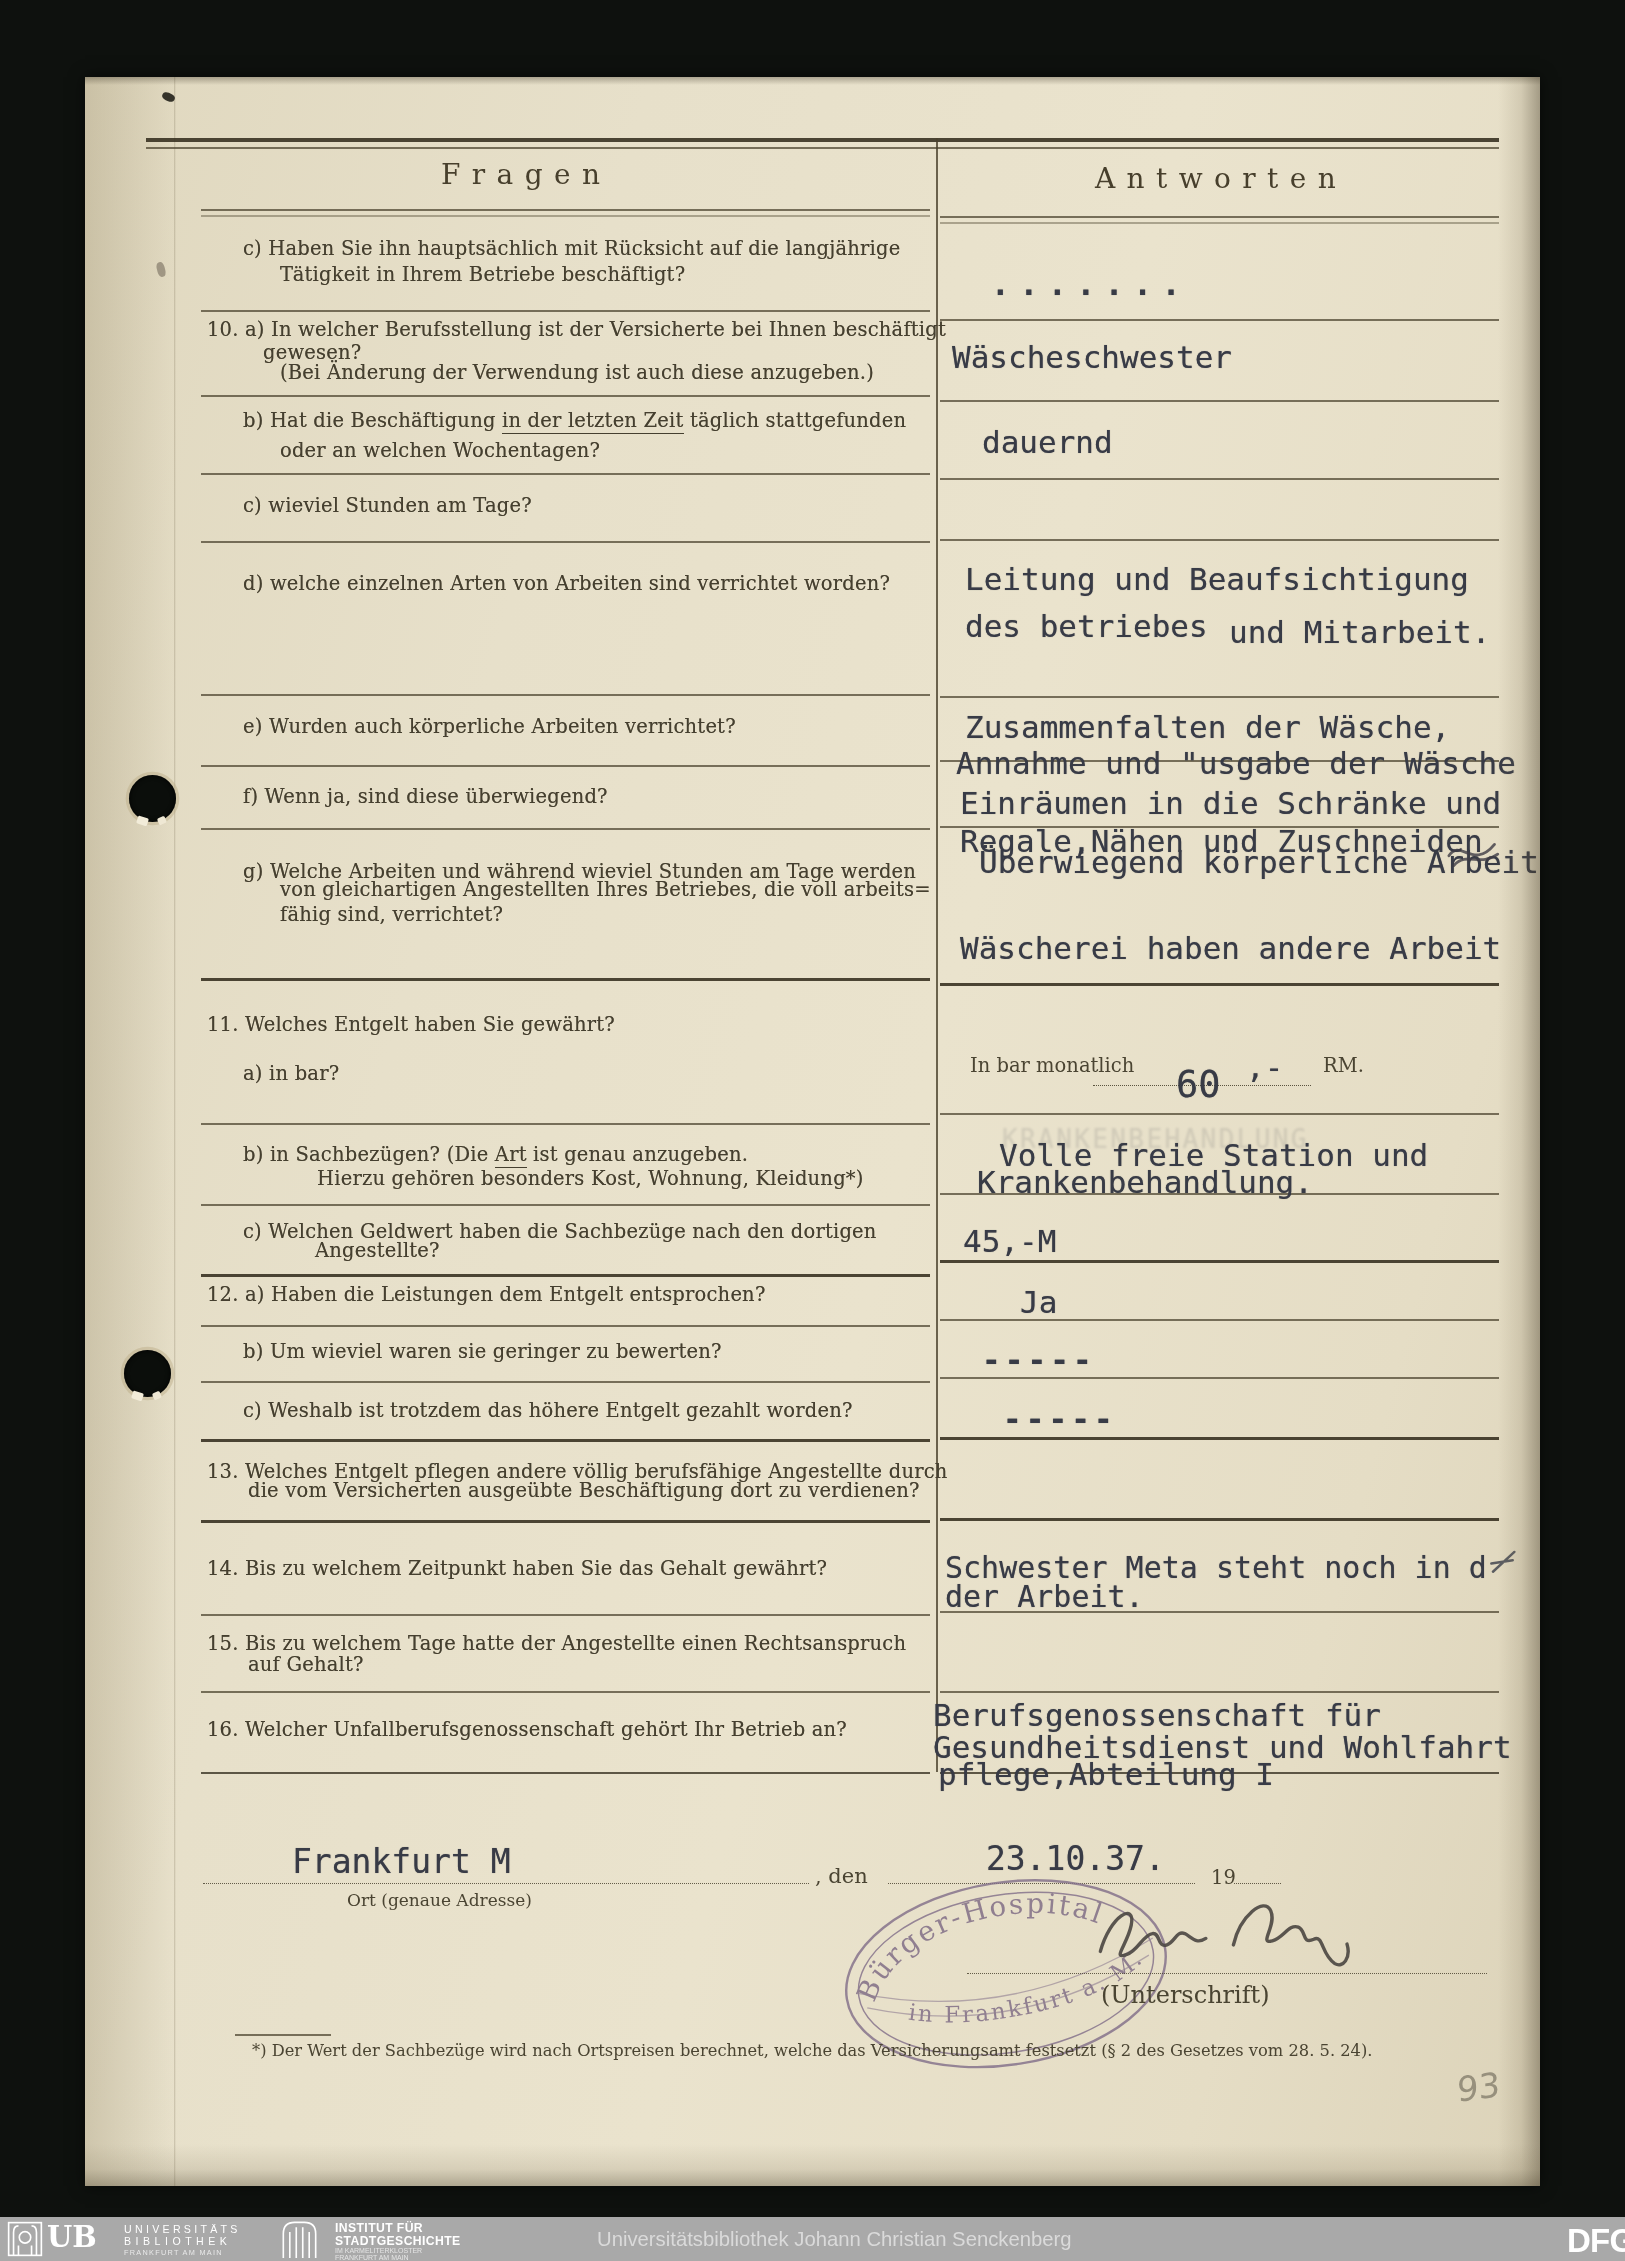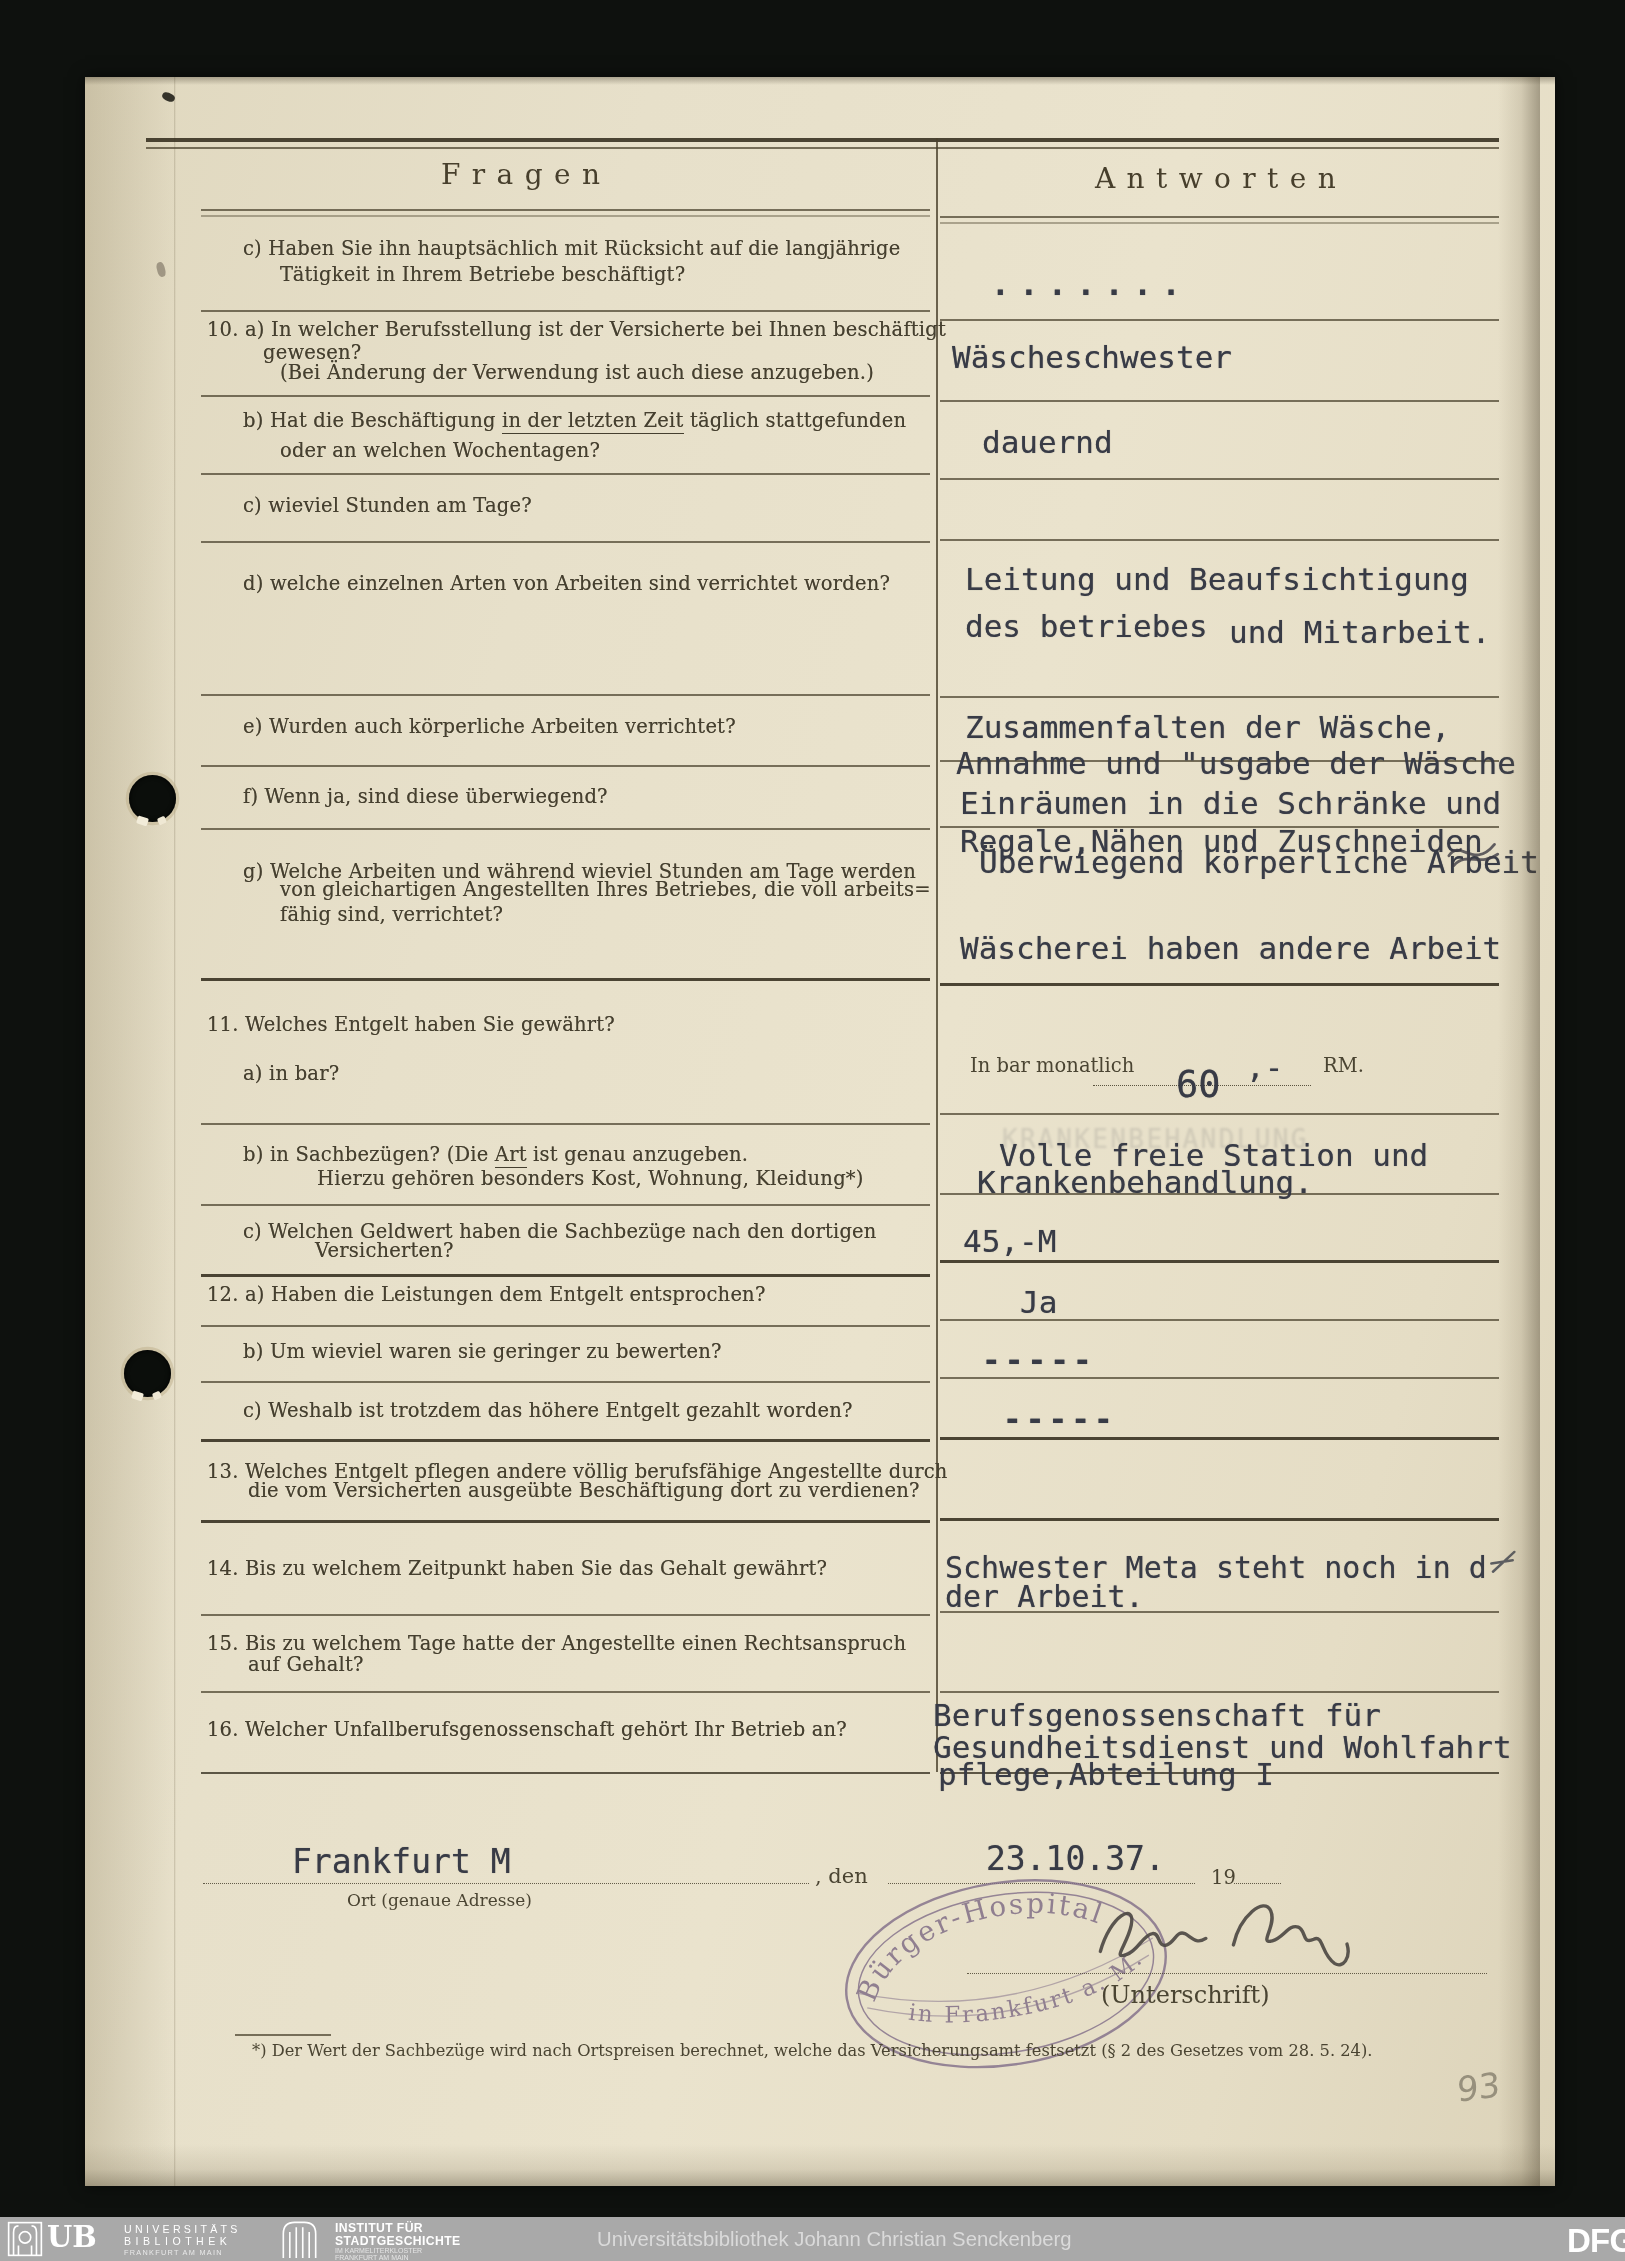--- a/index.html
+++ b/index.html
@@ -1,21 +1,20 @@
 <!DOCTYPE html>
 <html style="font-size:13px"><head>
 <meta charset="utf-8">
 <style>
   html,body{margin:0;padding:0;width:1626px;height:2261px;background:#0e110e;overflow:hidden;}
   .abs{position:absolute;}
   .paper{
     position:absolute;left:85px;top:77px;width:1455px;height:2109px;
     background:linear-gradient(105deg,#e0d8bf 0%,#e7e0ca 28%,#eae3cd 55%,#e5ddc5 82%,#dcd3b9 100%);
     box-shadow:0 0 14.6px rgba(0,0,0,.6);
-    padding-left:15px;
   }
   .print{position:absolute;font-family:"DejaVu Serif","Liberation Serif",serif;font-size:19.5px;color:#453f2f;letter-spacing:0.2px;white-space:nowrap;text-shadow:0 0 0.4px rgba(64,58,40,.6);}
   .print-sm{position:absolute;font-family:"DejaVu Serif","Liberation Serif",serif;font-size:19.5px;color:#4a4432;white-space:nowrap;}
   .print-xs{position:absolute;font-family:"DejaVu Serif","Liberation Serif",serif;font-size:16.3px;color:#4a4432;white-space:nowrap;}
   .hdr{position:absolute;font-family:"DejaVu Serif","Liberation Serif",serif;font-size:28px;color:#473f2c;letter-spacing:11.4px;white-space:nowrap;}
   .typed{position:absolute;font-family:"DejaVu Sans Mono","Liberation Mono",monospace;font-size:31px;color:#383b46;white-space:nowrap;text-shadow:0 0 0.8px rgba(42,46,60,.6);}
   .typed-lg{font-size:37px;margin-top:29px;}
   .typed-40{font-size:33px;}
   .rl{position:absolute;height:1.6px;background:rgba(74,65,44,.72);}
   .rl-heavy{position:absolute;height:3.3px;background:rgba(52,45,30,.88);}
@@ -108,21 +107,21 @@
   <div class="print" style="left:158px;top:638px;">e) Wurden auch körperliche Arbeiten verrichtet?</div>
   <div class="print" style="left:158px;top:708px;">f) Wenn ja, sind diese überwiegend?</div>
   <div class="print" style="left:195px;top:801px;">von gleichartigen Angestellten Ihres Betriebes, die voll arbeits=</div>
   <div class="print" style="left:158px;top:783px;">g) Welche Arbeiten und während wieviel Stunden am Tage werden</div>
   <div class="print" style="left:195px;top:826px;">fähig sind, verrichtet?</div>
   <div class="print" style="left:122px;top:936px;text-align:right;">11. Welches Entgelt haben Sie gewährt?</div>
   <div class="print" style="left:158px;top:985px;">a) in bar?</div>
   <div class="print" style="left:158px;top:1066px;"><span>b) in Sachbezügen? (Die </span><span class="u">Art</span><span> ist genau anzugeben.</span></div>
   <div class="print" style="left:232px;top:1090px;">Hierzu gehören besonders Kost, Wohnung, Kleidung*)</div>
   <div class="print" style="left:158px;top:1143px;">c) Welchen Geldwert haben die Sachbezüge nach den dortigen</div>
-  <div class="print" style="left:230px;top:1162px;">Versicherten?</div>
+  <div class="print" style="left:230px;top:1162px;">Angestellte?</div>
   <div class="print" style="left:122px;top:1206px;">12. a) Haben die Leistungen dem Entgelt entsprochen?</div>
   <div class="print" style="left:158px;top:1263px;">b) Um wieviel waren sie geringer zu bewerten?</div>
   <div class="print" style="left:158px;top:1322px;">c) Weshalb ist trotzdem das höhere Entgelt gezahlt worden?</div>
   <div class="print" style="left:122px;top:1383px;">13. Welches Entgelt pflegen andere völlig berufsfähige Angestellte durch</div>
   <div class="print" style="left:163px;top:1402px;">die vom Versicherten ausgeübte Beschäftigung dort zu verdienen?</div>
   <div class="print" style="left:122px;top:1480px;">14. Bis zu welchem Zeitpunkt haben Sie das Gehalt gewährt?</div>
   <div class="print" style="left:122px;top:1555px;">15. Bis zu welchem Tage hatte der Angestellte einen Rechtsanspruch</div>
   <div class="print" style="left:163px;top:1576px;">auf Gehalt?</div>
   <div class="print" style="left:122px;top:1641px;">16. Welcher Unfallberufsgenossenschaft gehört Ihr Betrieb an?</div>
 

